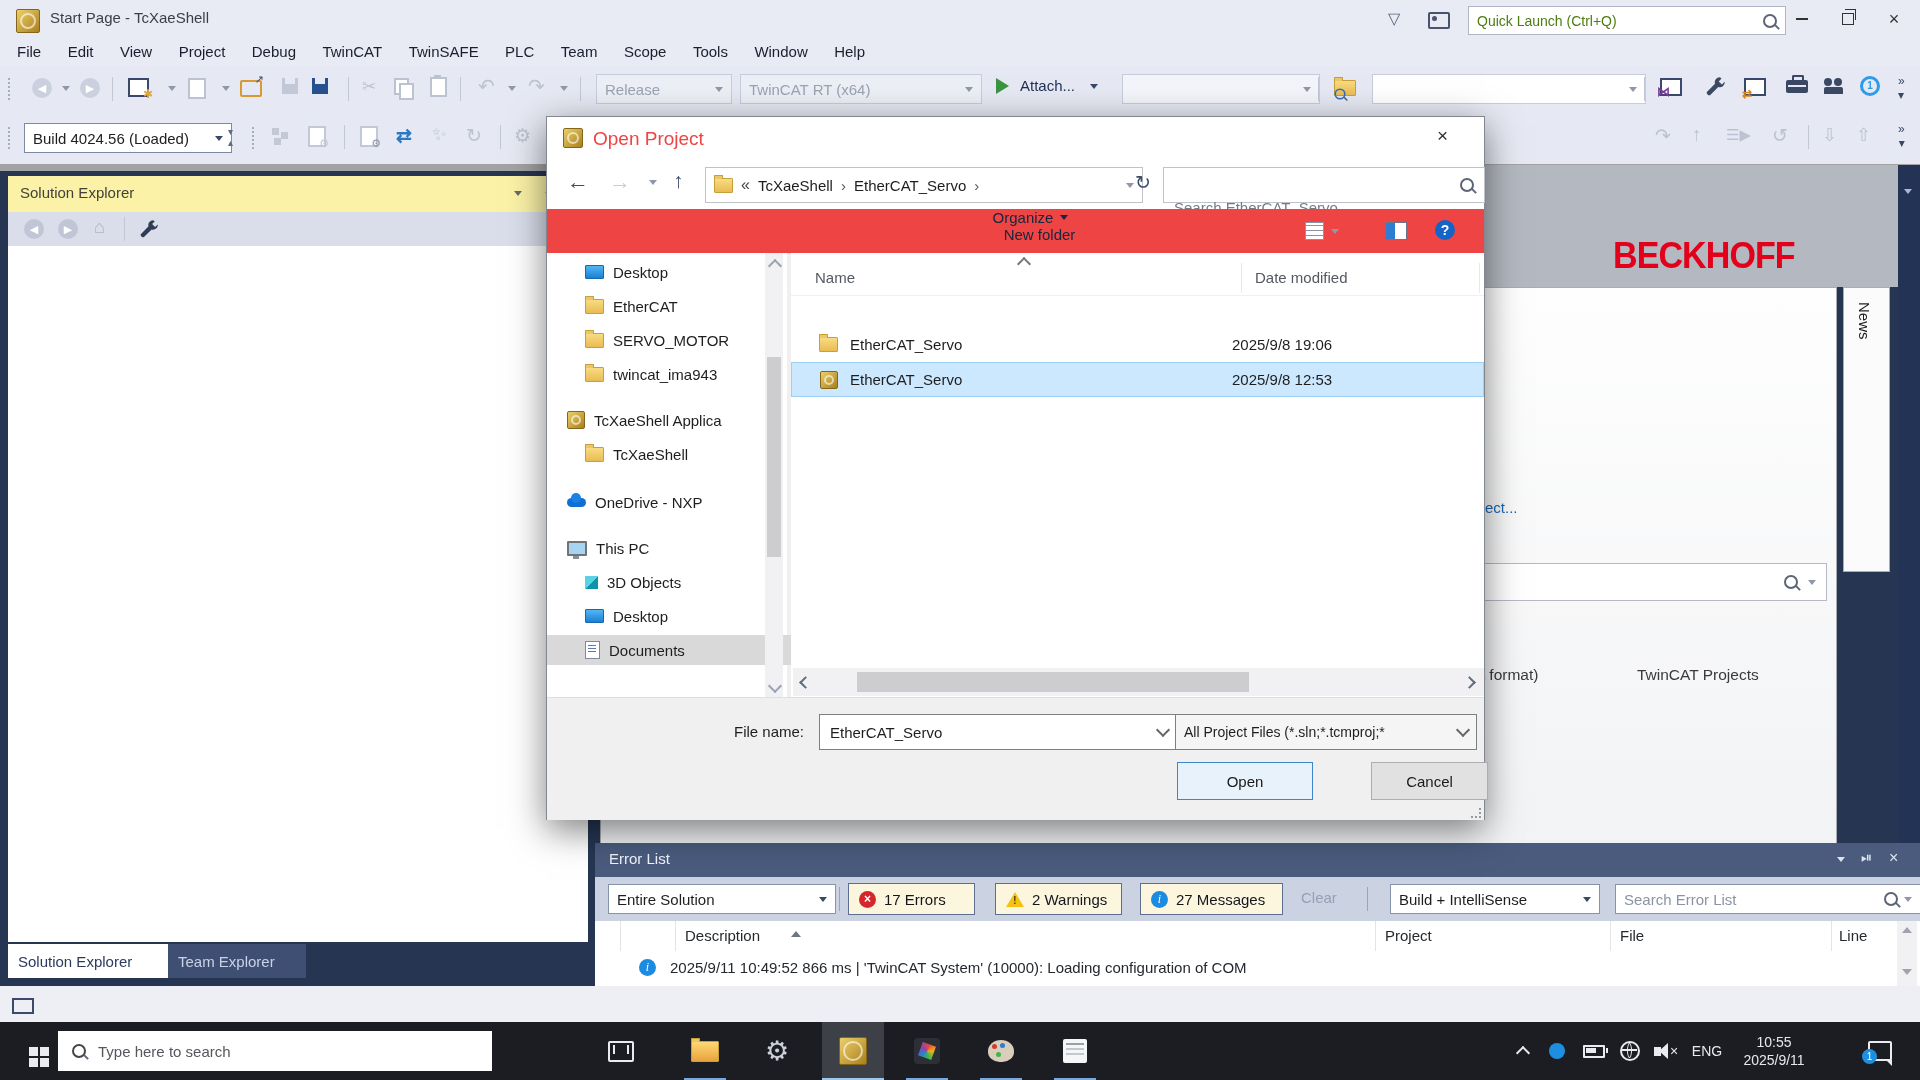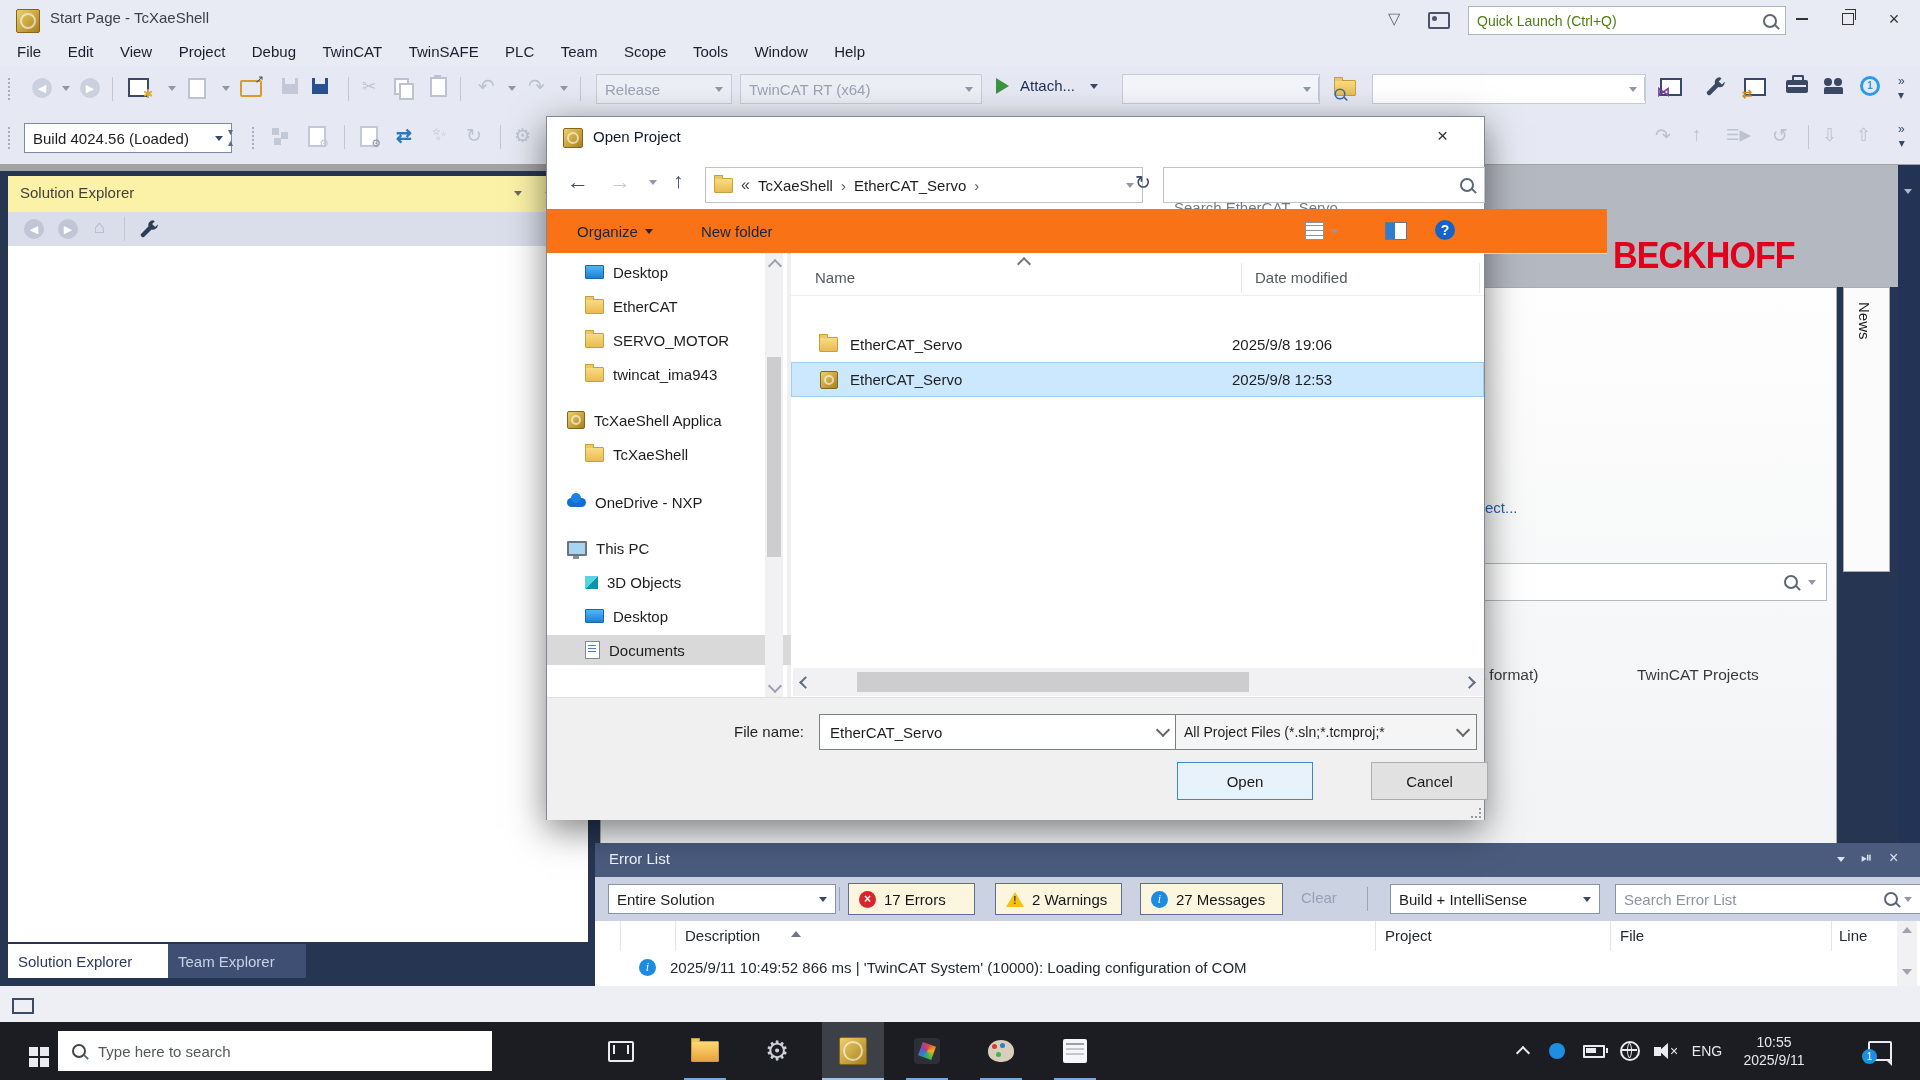--- a/index.html
+++ b/index.html
@@ -422,21 +422,21 @@
           <span style="position:absolute;right:-2px;bottom:-7px;width:0;height:0;border-top:6px solid #E9EBEE;border-left:6px solid transparent;"></span>
           <span style="position:absolute;left:-8px;top:6px;width:15px;height:15px;border-radius:50%;background:#1E8FE0;color:#fff;font-size:10px;text-align:center;line-height:15px;">1</span>
         </span>
     </div>
   </div>
 
   <div class="abs" id="dialog">
 
     <div class="abs" style="left:0;top:0;width:937px;height:42px;background:#fff;">
       <span class="abs i-tc" style="left:16px;top:11px;width:18px;height:18px;"></span>
-      <span class="abs nosel" style="left:46px;top:11px;font-size:15px;color:#0f172a;">Open Project</span>
+      <span class="abs nosel" style="left:46px;top:11px;font-size:19px;color:#ef4444;">Open Project</span>
       <span class="abs" style="left:890px;top:8px;font-size:19px;color:#333;">×</span>
     </div>
 
     <div class="abs" style="left:0;top:42px;width:937px;height:50px;background:#fff;">
       <span class="abs" style="left:20px;top:10px;font-size:22px;color:#3B4D68;">←</span>
       <span class="abs" style="left:62px;top:10px;font-size:22px;color:#C8CCD2;">→</span>
       <span class="abs dd" style="left:102px;top:21px;"></span>
       <span class="abs" style="left:126px;top:10px;font-size:21px;color:#3B4D68;">↑</span>
       <div class="abs row" style="left:158px;top:8px;width:420px;height:34px;background:#fff;border:1px solid #BFC3C8;padding:0 8px;gap:8px;">
         <span class="i-folder"></span>
@@ -447,21 +447,21 @@
         <span style="font-size:15px;color:#555;">›</span>
         <span class="dd" style="margin-left:auto;"></span>
       </div>
       <span class="abs" style="left:588px;top:12px;font-size:19px;color:#3B4D68;">↻</span>
       <div class="abs row" style="left:616px;top:8px;width:300px;height:34px;background:#fff;border:1px solid #BFC3C8;padding:0 10px;justify-content:space-between;">
         <span style="font-size:15px;color:#767B82;margin-top:44px;">Search EtherCAT_Servo</span>
         <span class="mag"></span>
       </div>
     </div>
 
-    <div class="abs row" style="left:0;top:92px;width:1060px;height:44px;background:#f97316;border-bottom:1px solid #DDDFE3;">
+    <div class="abs row" style="left:0;top:92px;width:937px;height:44px;background:#ef4444;border-bottom:1px solid #DDDFE3;flex-direction:column;">
       <span class="row" style="margin-left:30px;gap:7px;font-size:15px;color:#16263E;">
           <span>Organize</span>
           <span class="dd" style="border-top-color:#16263E;"></span>
         </span>
       <span style="margin-left:48px;font-size:15px;color:#16263E;">New folder</span>
       <span class="abs" style="left:758px;top:13px;width:17px;height:16px;border:1px solid #8A94A6;background:repeating-linear-gradient(#fff 0 2px,#8A94A6 2px 3px,#fff 3px 5px);"></span>
       <span class="abs dd" style="left:784px;top:20px;"></span>
       <span class="abs" style="left:838px;top:13px;width:20px;height:16px;border:1px solid #6B7689;background:linear-gradient(90deg,#2D7DD2 0 9px,#fff 9px);"></span>
       <span class="abs" style="left:888px;top:11px;width:20px;height:20px;border-radius:50%;background:#1463C6;color:#fff;font-size:14px;font-weight:bold;text-align:center;line-height:20px;">?</span>
     </div>

